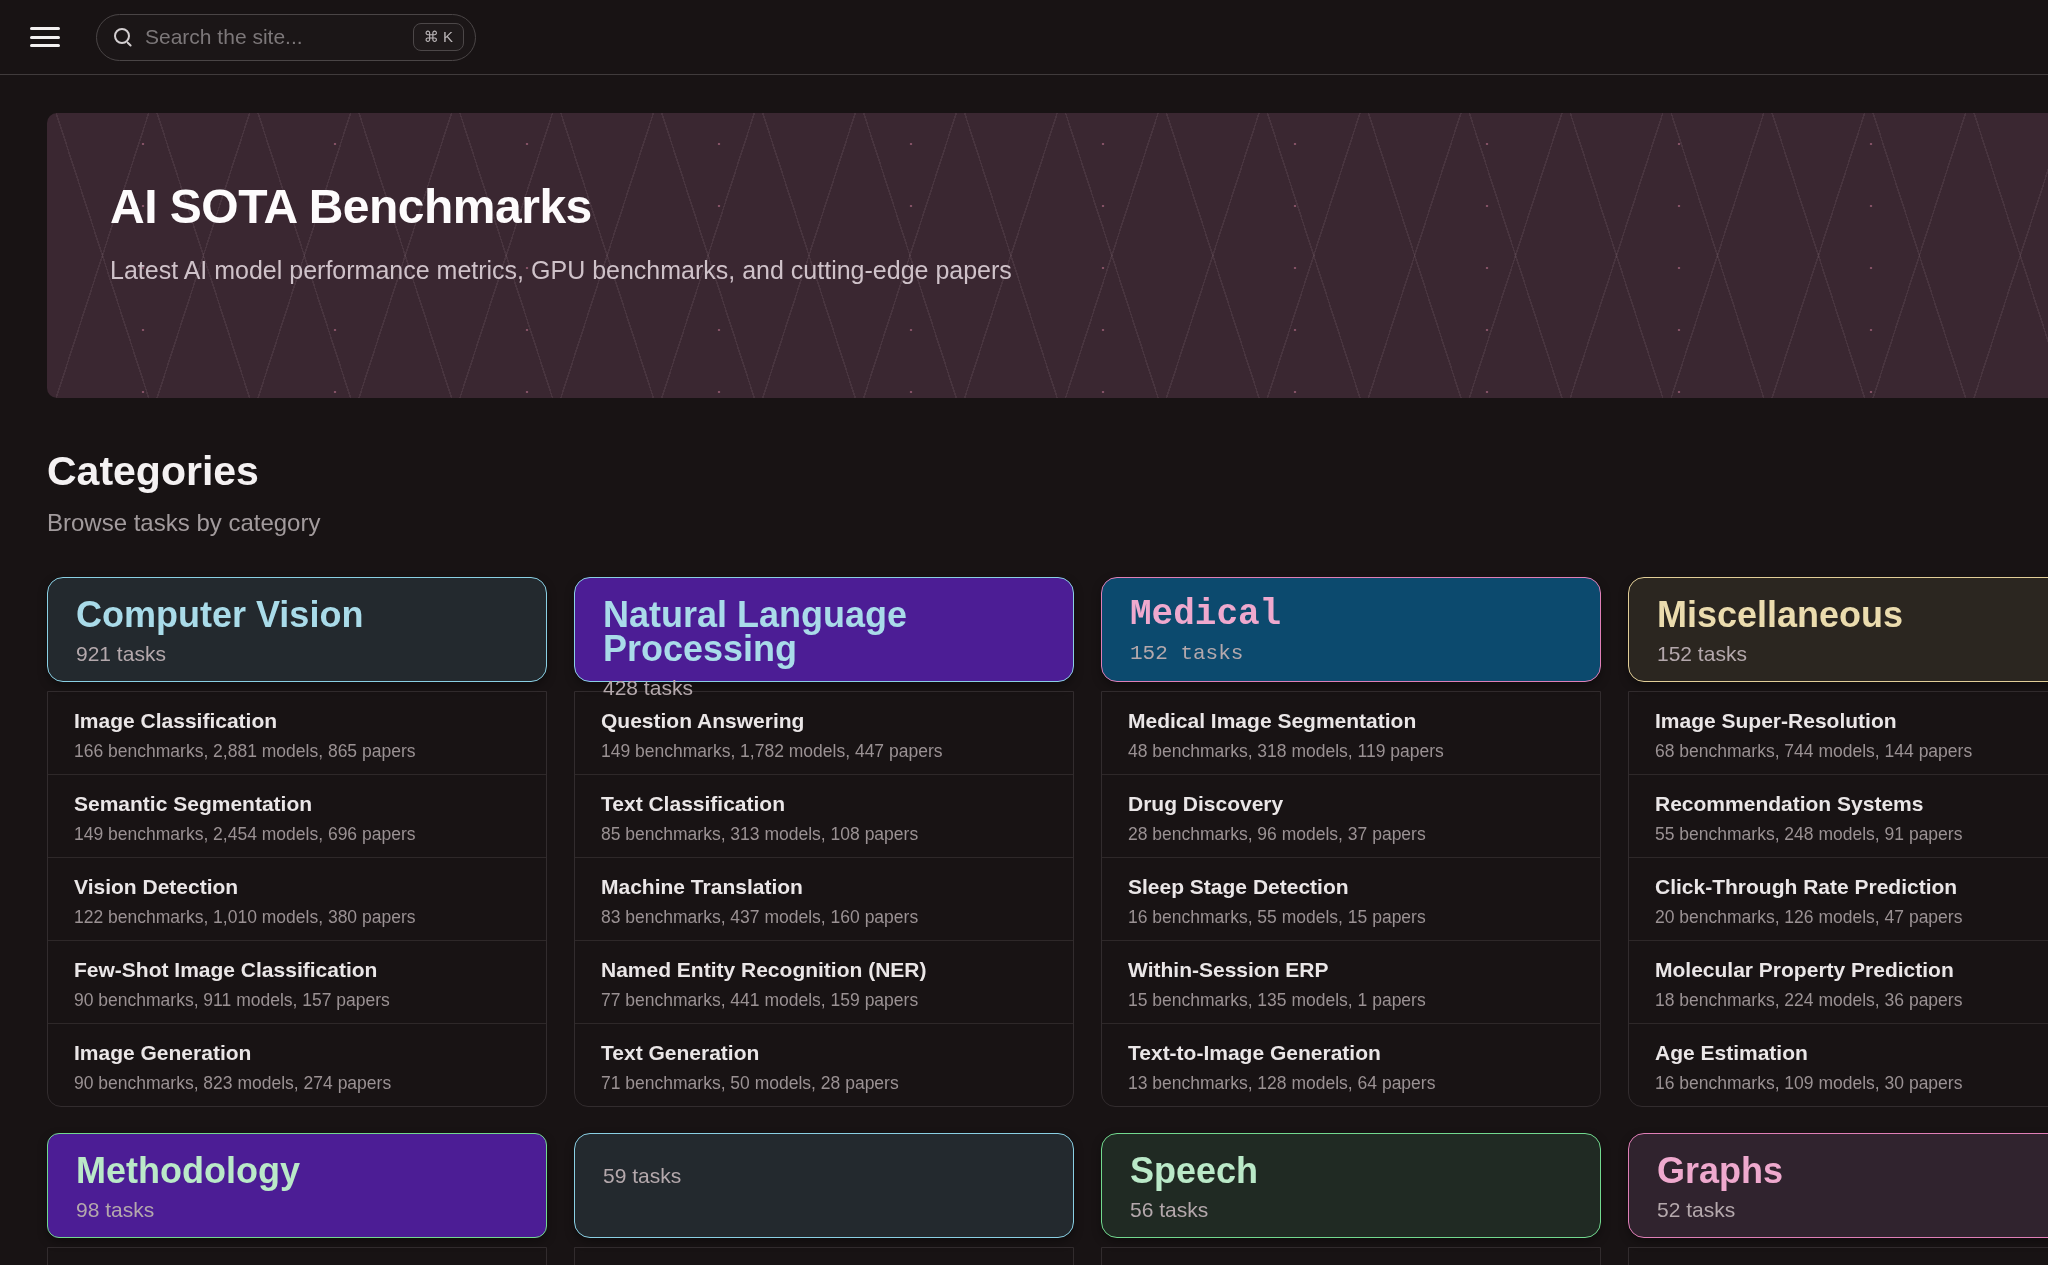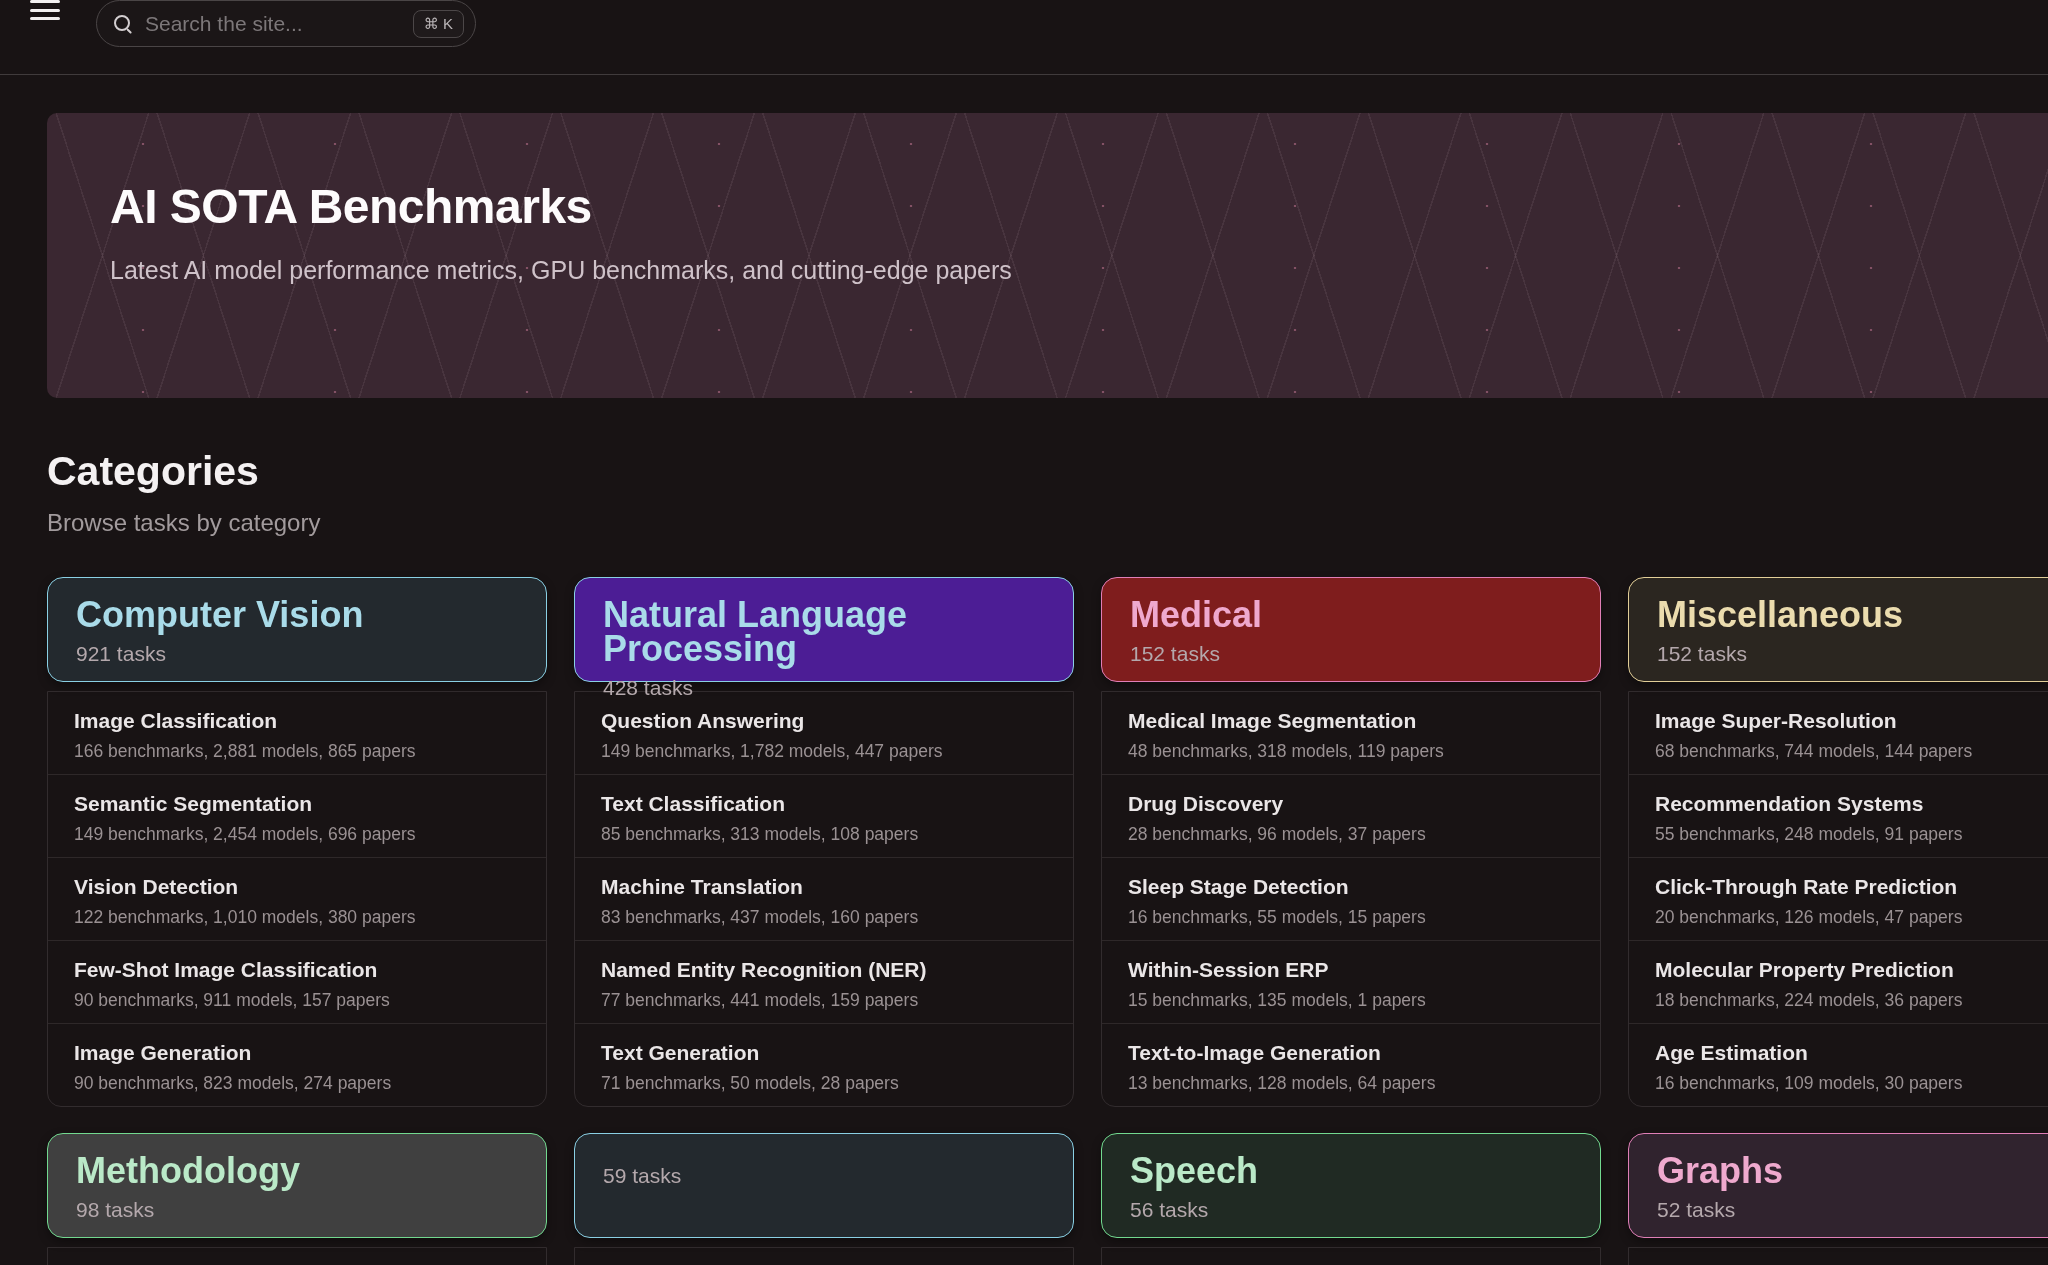--- a/index.html
+++ b/index.html
@@ -6,21 +6,21 @@
   html,body { width:2048px; height:1265px; overflow:hidden; }
   body {
     background:#181314;
     font-family:"Liberation Sans", sans-serif;
     color:#ece8e9;
     position:relative;
   }
 
   
   .topbar {
-    height:75px; display:flex; align-items:flex-start;
+    height:75px; display:flex; align-items:center;
     padding-left:30px; border-bottom:1.5px solid #403b3c;
   }
   .hamburger { width:30px; height:20px; display:flex; flex-direction:column; justify-content:space-between; cursor:pointer; }
   .hamburger span { display:block; height:3px; border-radius:2px; background:#f2f0f0; }
   .searchbox {
     margin-left:36px; width:380px; height:47px;
     border:1px solid #4a4546; border-radius:24px;
     display:flex; align-items:center; padding:0 11px 0 16px;
     background:rgba(255,255,255,0.015);
   }
@@ -165,21 +165,21 @@
   </li>
 
   <li class="task-item">
     <div class="task-title">Text Generation</div>
     <div class="task-meta">71 benchmarks, 50 models, 28 papers</div>
   </li>
 </ul>
   </section>
 
   <section class="category">
-    <div class="cat-header" style="border-color: rgb(224, 127, 183); background: #7f1d1d;">
+    <div class="cat-header" style="border-color: rgb(224, 127, 183); background: #0c4a6e; font-family: Liberation Mono, monospace;">
       <h3 class="cat-title" style="color: rgb(239, 169, 206);">Medical</h3>
       <div class="cat-tasks">152 tasks</div>
     </div>
     <ul class="task-list">
   <li class="task-item">
     <div class="task-title">Medical Image Segmentation</div>
     <div class="task-meta">48 benchmarks, 318 models, 119 papers</div>
   </li>
 
   <li class="task-item">
@@ -231,21 +231,21 @@
   </li>
 
   <li class="task-item">
     <div class="task-title">Age Estimation</div>
     <div class="task-meta">16 benchmarks, 109 models, 30 papers</div>
   </li>
 </ul>
   </section>
 
   <section class="category">
-    <div class="cat-header" style="border-color: rgb(114, 217, 143); background: #404040;">
+    <div class="cat-header" style="border-color: rgb(114, 217, 143); background: #4c1d95; border-radius: 12px;">
       <h3 class="cat-title" style="color: rgb(186, 233, 200);">Methodology</h3>
       <div class="cat-tasks">98 tasks</div>
     </div>
     <ul class="task-list">
   <li class="task-item">
     <div class="task-title">Ordinal Regression</div>
 
   </li>
 </ul>
   </section>

